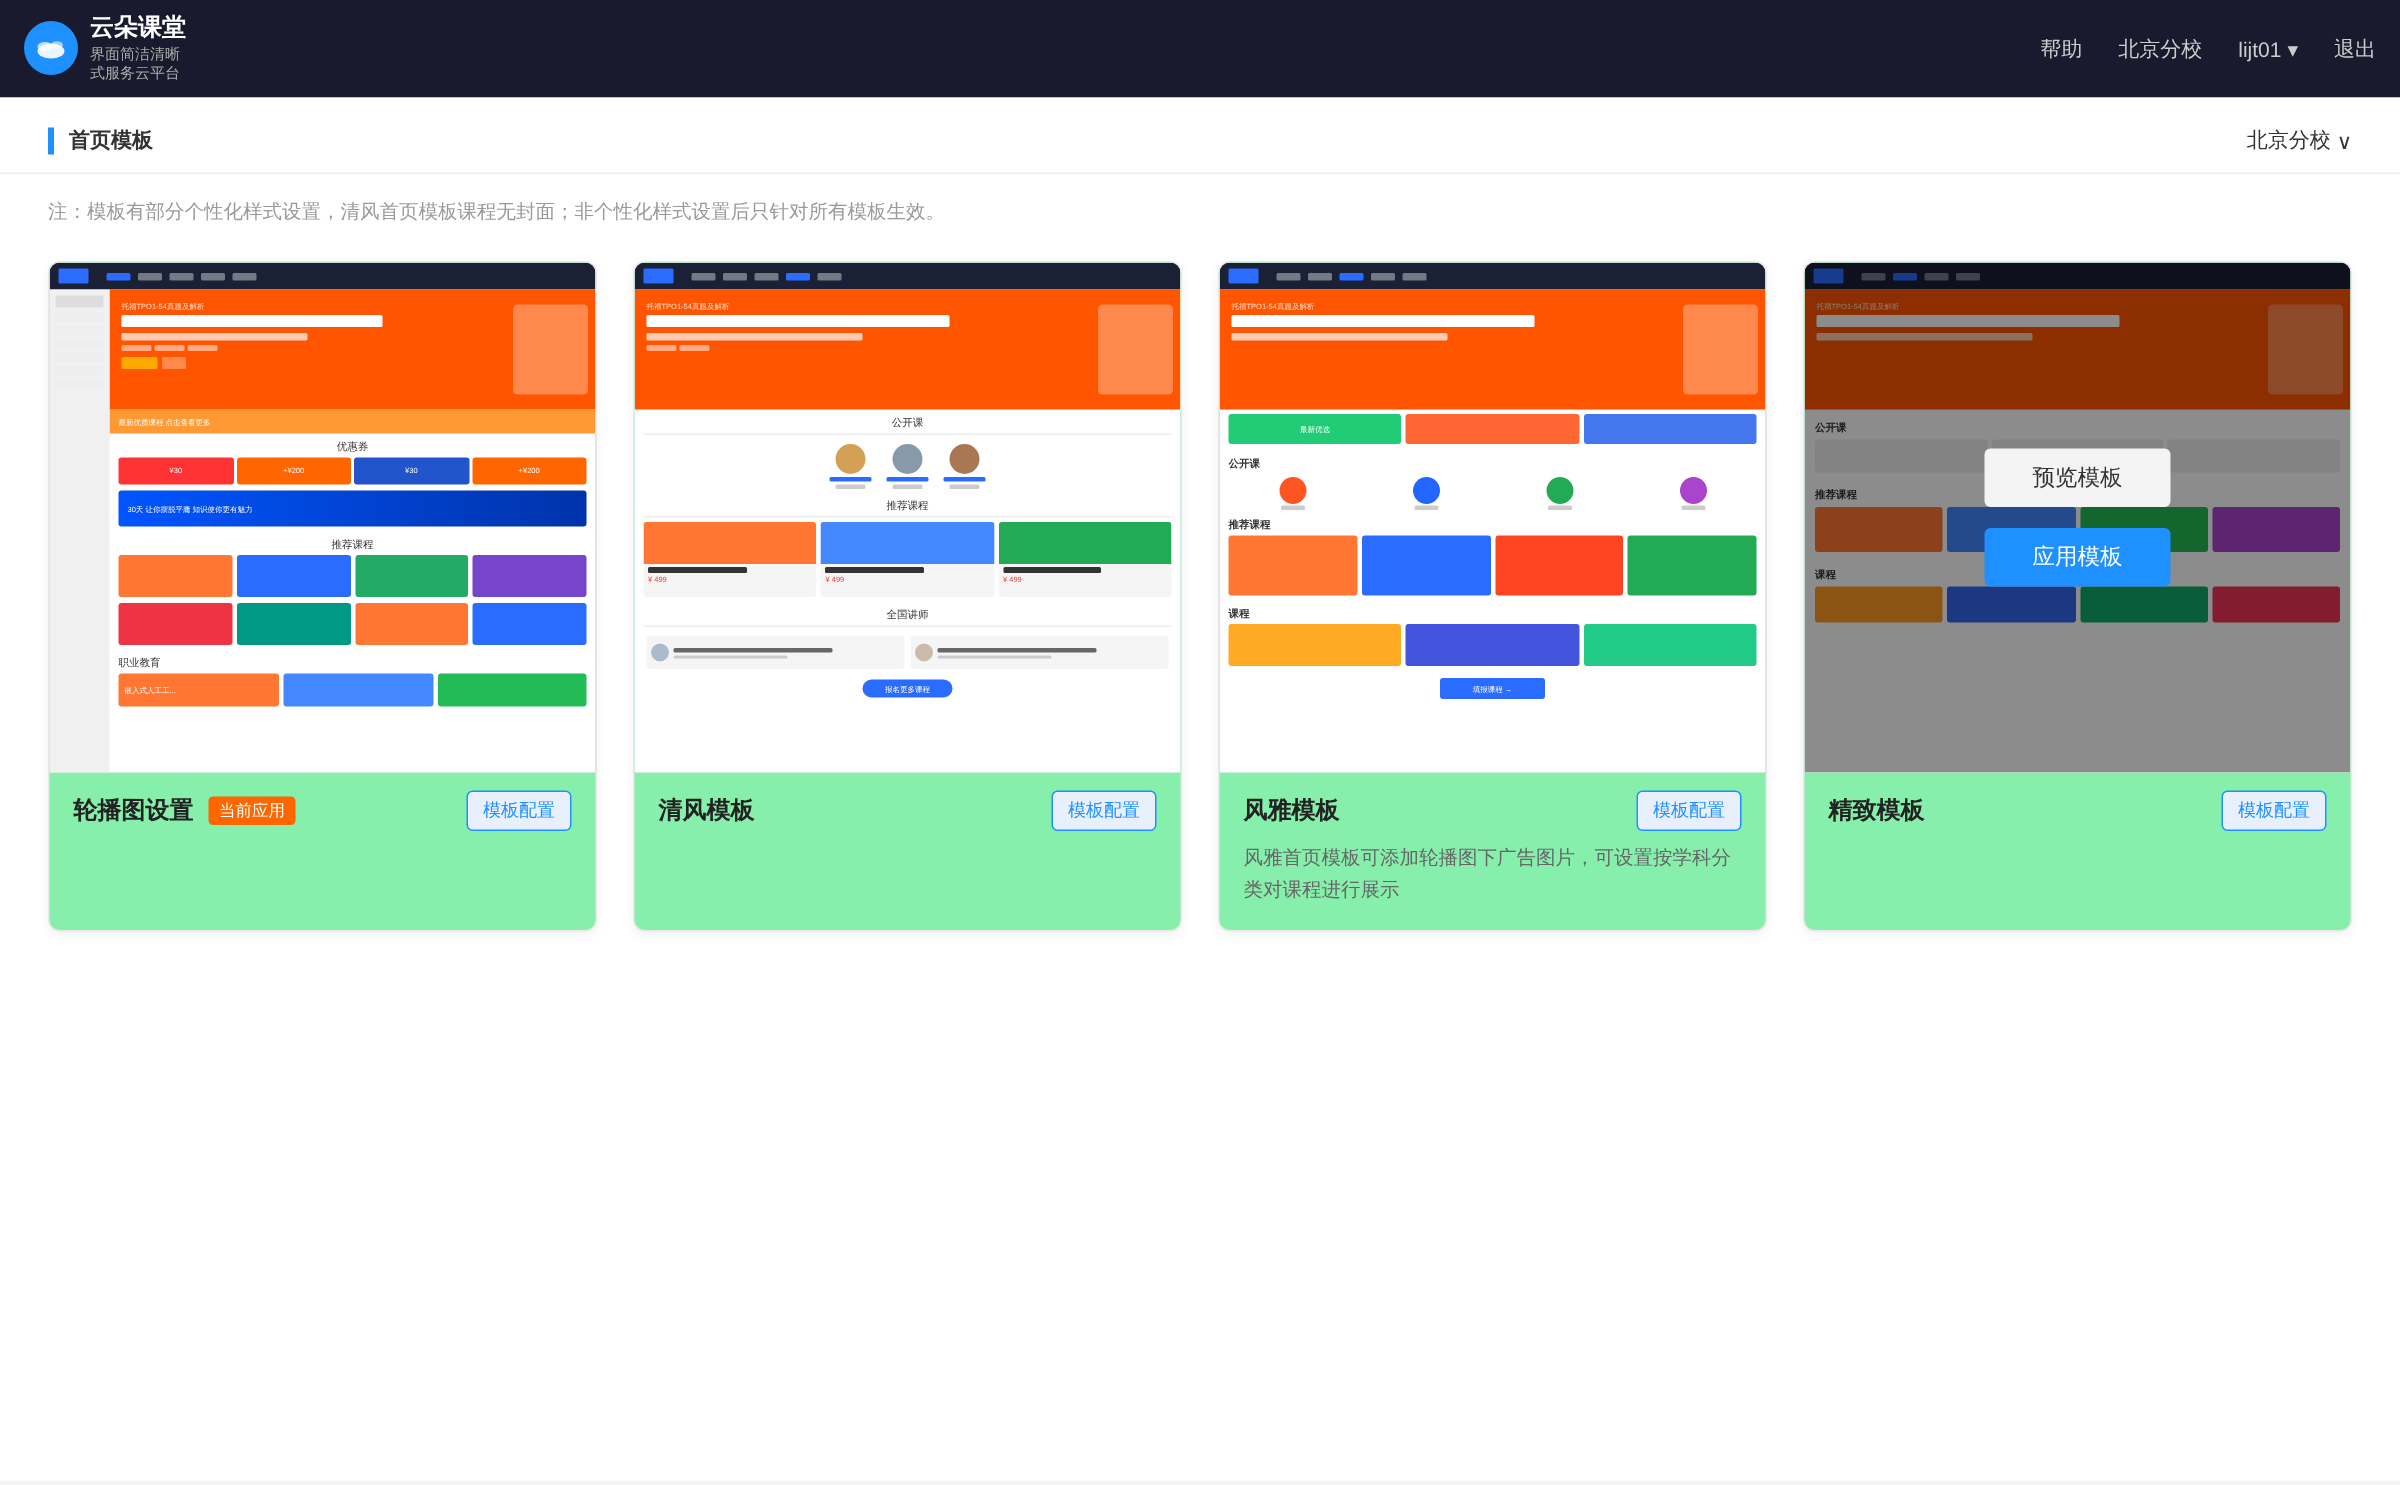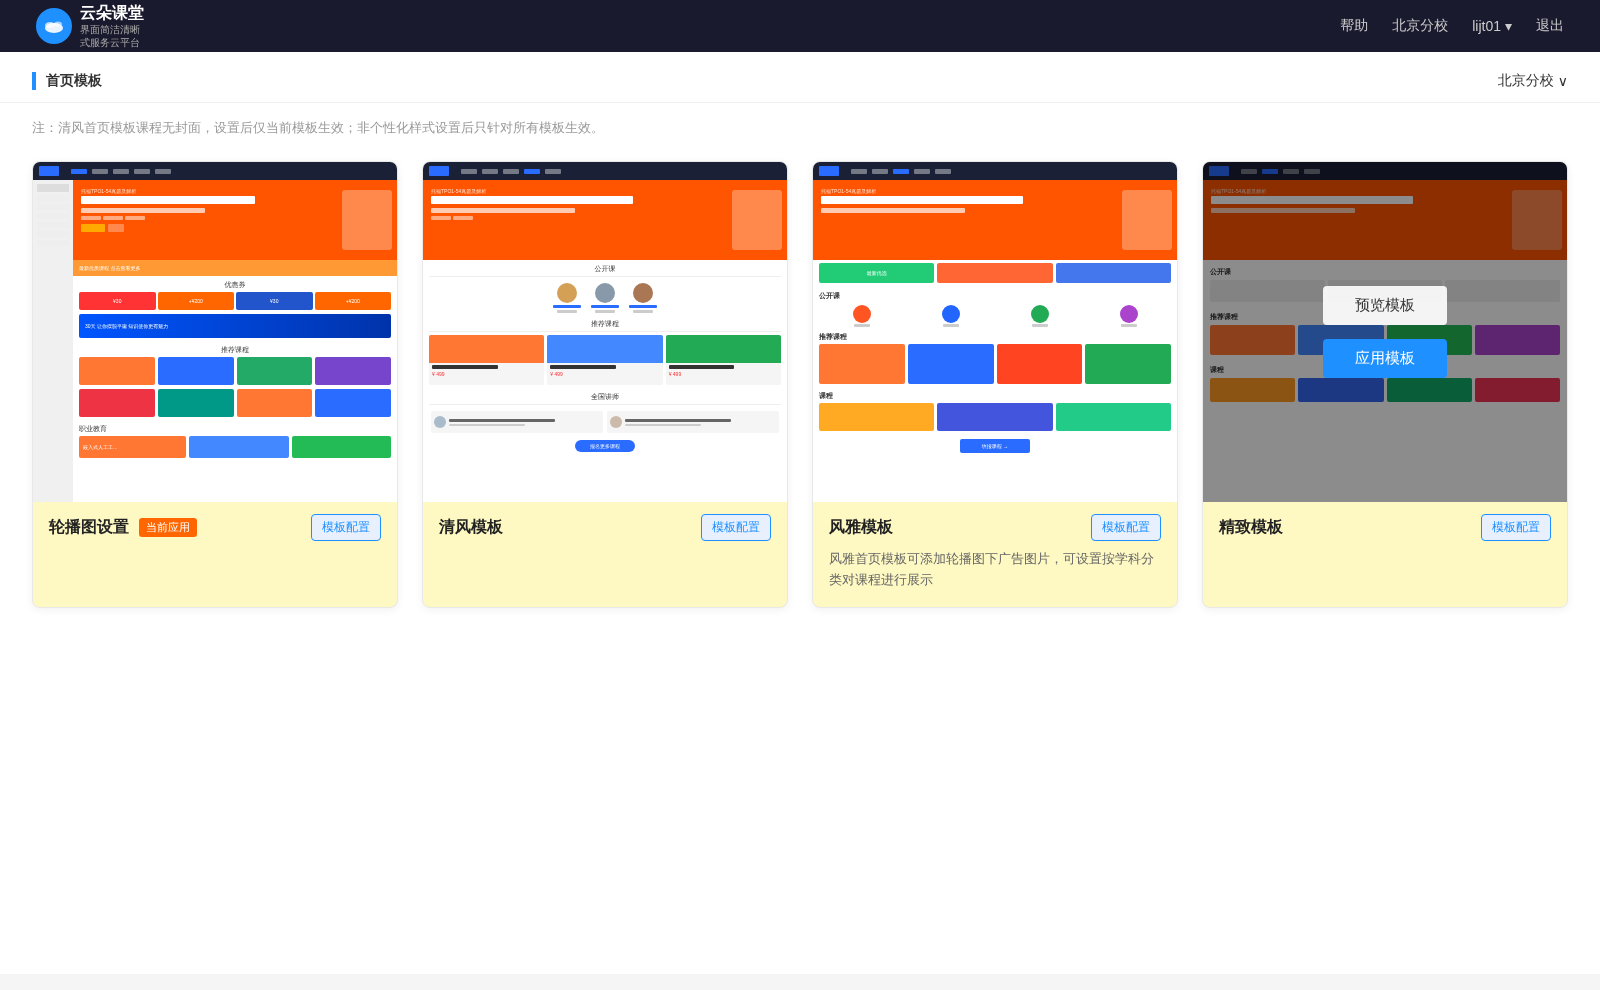--- a/index.html
+++ b/index.html
@@ -1,24 +1,24 @@
 <!DOCTYPE html>
 <html><head>
   <meta charset="utf-8">
   <style>
     * { box-sizing: border-box; margin: 0; padding: 0; }
     body { font-family: 'PingFang SC', 'Microsoft YaHei', sans-serif; background: #f5f5f5; min-height: 990px; }
 
     
     .navbar {
       background: #1a1a2e;
-      height: 52px;
+      height: 65px;
       display: flex;
       align-items: center;
-      padding: 0 36px;
+      padding: 0 16px;
       justify-content: space-between;
     }
     .navbar-left { display: flex; align-items: center; gap: 40px; }
     .logo { display: flex; align-items: center; gap: 8px; }
     .logo-icon { width: 36px; height: 36px; background: #1e90ff; border-radius: 50%; display: flex; align-items: center; justify-content: center; color: white; font-size: 18px; font-weight: bold; }
     .logo-text { color: white; font-size: 13px; line-height: 1.3; }
     .logo-text .brand { font-size: 16px; font-weight: bold; }
     .nav-items { display: flex; align-items: center; gap: 32px; }
     .nav-item { color: #ccc; font-size: 15px; cursor: pointer; padding: 4px 0; }
     .nav-item.active { color: white; border-bottom: 2px solid #1e90ff; padding-bottom: 2px; }
@@ -37,21 +37,21 @@
     .tab { padding: 10px 24px; font-size: 14px; cursor: pointer; border: 1px solid #e0e0e0; border-bottom: none; color: #333; background: #f9f9f9; }
     .tab:first-child { border-radius: 4px 0 0 0; }
     .tab.active { background: white; color: #1e90ff; border-top: 2px solid #1e90ff; font-weight: bold; border-bottom: 1px solid white; margin-bottom: -1px; }
 
     
     .note { padding: 16px 32px; font-size: 13px; color: #999; }
 
     
     .templates-grid { display: grid; grid-template-columns: repeat(4, 1fr); gap: 24px; padding: 8px 32px 32px; }
 
-    .template-card { border: 1px solid #e8e8e8; border-radius: 8px; overflow: hidden; background: #fef9c3; box-shadow: 0 2px 8px rgba(0,0,0,0.06); }
+    .template-card { border: 1px solid #e8e8e8; border-radius: 8px; overflow: hidden; background: #86efac; box-shadow: 0 2px 8px rgba(0,0,0,0.06); }
     .template-preview { position: relative; height: 340px; overflow: hidden; background: #f0f0f0; }
     .template-preview-overlay {
       position: absolute; top: 0; left: 0; right: 0; bottom: 0;
       background: rgba(0,0,0,0.45);
       display: flex; flex-direction: column; align-items: center; justify-content: center; gap: 14px;
     }
     .btn-preview {
       background: rgba(255,255,255,0.9); color: #333; border: none;
       padding: 10px 32px; border-radius: 4px; font-size: 15px; cursor: pointer; font-weight: 500;
     }
@@ -139,21 +139,21 @@
 
   <div class="page-header">
     <h1 class="page-title">首页模板</h1>
     <div class="branch-selector">
       <span>北京分校</span>
       <span>∨</span>
     </div>
   </div>
 
 
-  <p class="note">注：清风首页模板课程无封面，设置后仅当前模板生效；非个性化样式设置后只针对所有模板生效。</p>
+  <p class="note">注：模板有部分个性化样式设置，清风首页模板课程无封面；非个性化样式设置后只针对所有模板生效。</p>
 
   <div class="templates-grid">
 
     <div class="template-card">
       <div class="template-preview">
 
         <div class="ts-wrap">
           <div class="ts-nav">
             <div class="ts-nav-logo"></div>
             <div class="ts-nav-items">

